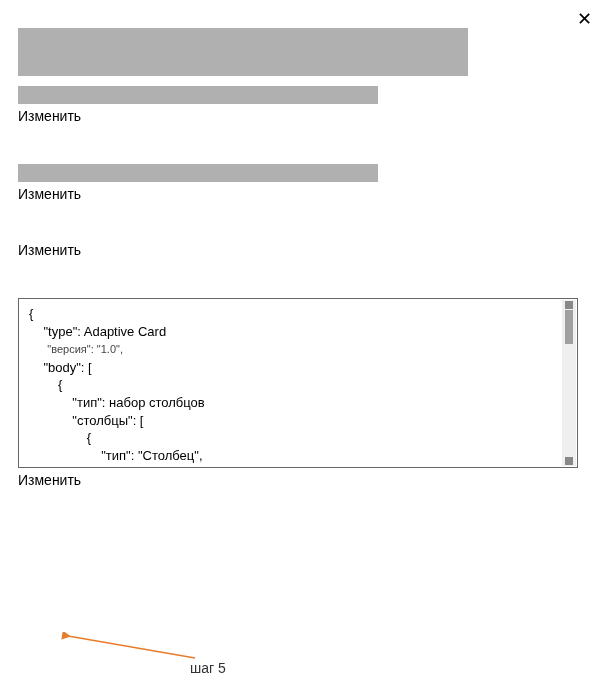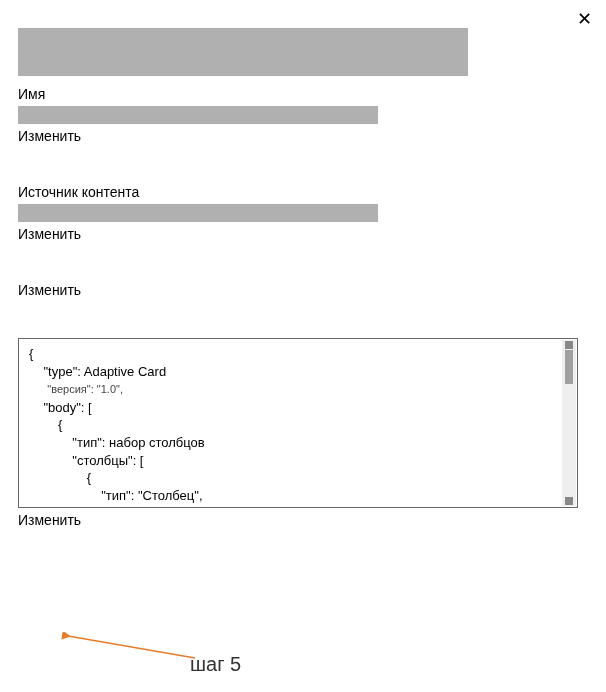--- a/index.html
+++ b/index.html
@@ -88,21 +88,21 @@
       background: #888;
     }
     .scroll-arrow.up { top: 1px; }
     .scroll-arrow.down { bottom: 1px; }
     .json-l { margin: 0; padding: 0; line-height: 1.35; font-size: 13px; white-space: pre; color: #000; }
     .json-l.sm { font-size: 11px; color: #444; margin-top: 2px; margin-bottom: 2px; }
     .annotation {
       position: absolute;
       bottom: 16px;
       left: 190px;
-      font-size: 20px;
+      font-size: 14px;
       color: #333;
     }
     .arrow {
       position: absolute;
       bottom: 30px;
       left: 60px;
       width: 140px;
       height: 30px;
       pointer-events: none;
     }
@@ -115,26 +115,24 @@
   </style>
 </head>
 <body>
 
 <div class="panel">
 
   <span class="close-x">✕</span>
 
   <div class="block-top"></div>
 
-  <div class="label">Имя</div>
   <div class="block-field"></div>
   <div class="edit-link">Изменить</div>
 
   <div class="section">
-    <div class="label">Источник контента</div>
     <div class="block-field"></div>
     <div class="edit-link">Изменить</div>
   </div>
 
   <div class="section">
     <div class="edit-link">Изменить</div>
   </div>
 
   <div class="section">
     <div class="layout-box">

